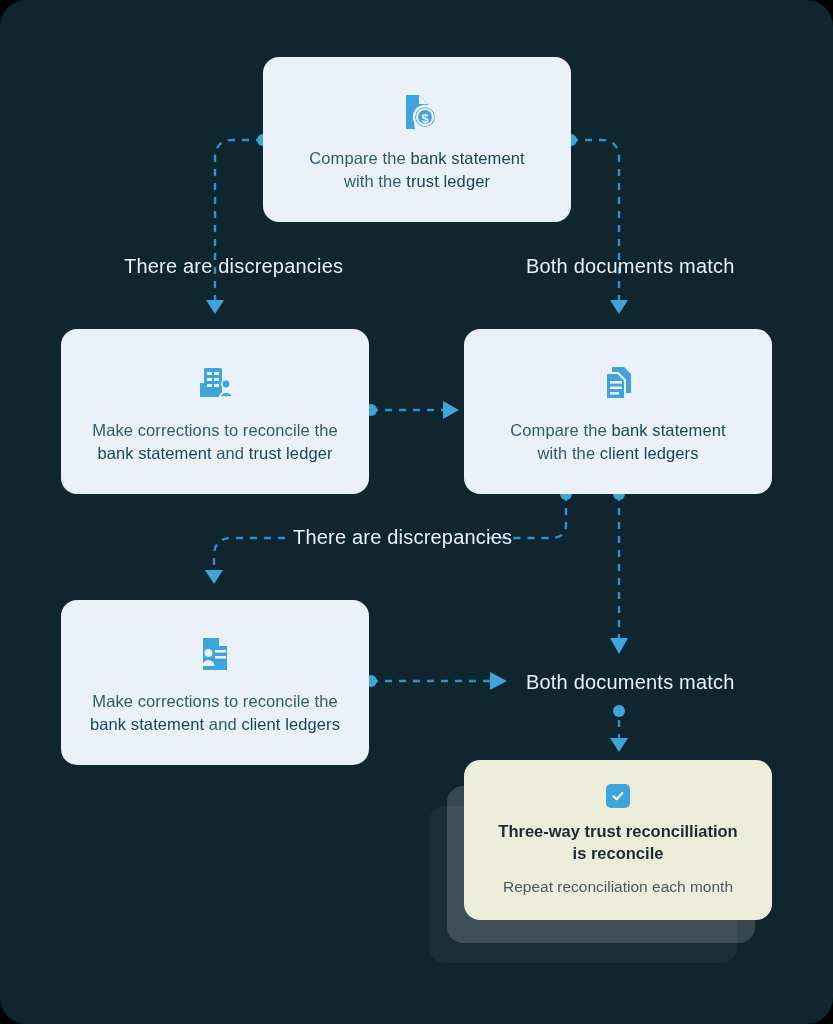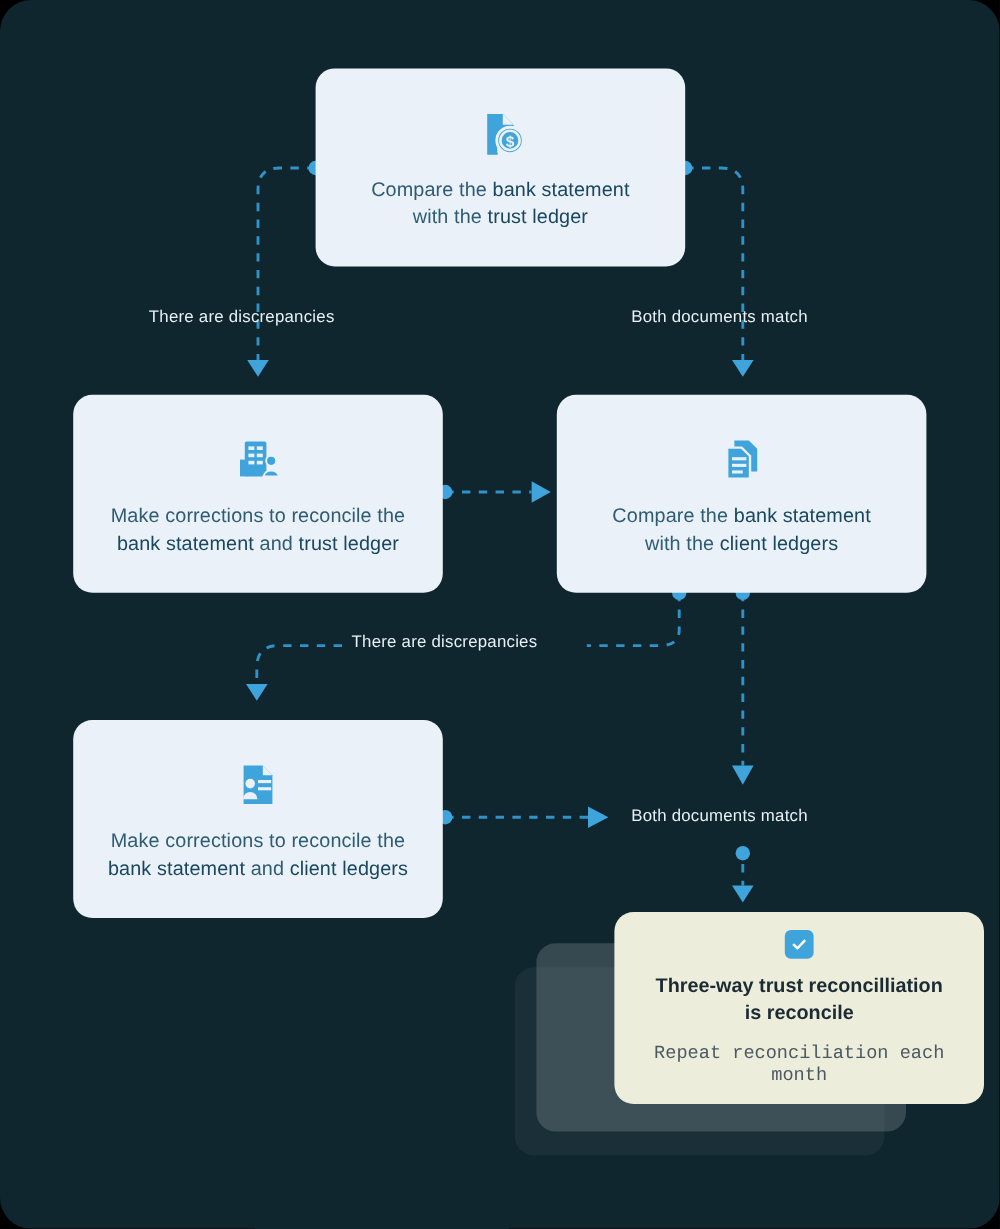--- a/index.html
+++ b/index.html
@@ -59,39 +59,38 @@
     background:rgba(255,255,255,.16);
   }
   #card-complete{
     position:absolute;
     left:464px;top:760px;width:308px;height:160px;
     background:#EDEDDC;
     border-radius:16px;
     box-sizing:border-box;
     display:flex;flex-direction:column;align-items:center;justify-content:center;
     padding:12px 18px;
-    margin-left:48px;
   }
   #card-complete .check-box{
     width:24px;height:24px;border-radius:5px;background:#3FA3DC;
     display:flex;align-items:center;justify-content:center;
     margin-bottom:13px;
   }
   #card-complete .title{
     color:#1C2B33;font-weight:700;font-size:16.5px;line-height:1.3;text-align:center;
   }
   #card-complete .sub{
-    color:#4B5A62;font-size:15.5px;margin-top:14px;text-align:center;font-family:Liberation Mono, monospace;
+    color:#4B5A62;font-size:15.5px;margin-top:14px;text-align:center;
   }
 
   
   .conn-label{
     position:absolute;
     color:#E8F1F5;
-    font-size:14px;
+    font-size:20px;
     white-space:nowrap;
     letter-spacing:.2px;
   }
   #label-disc-1{left:124px;top:255px;}
   #label-match-1{left:526px;top:255px;}
   #label-disc-2{left:293px;top:526px;}
   #label-match-2{left:526px;top:671px;}
 
   
   #wires{position:absolute;left:0;top:0;width:833px;height:1024px;pointer-events:none;}

